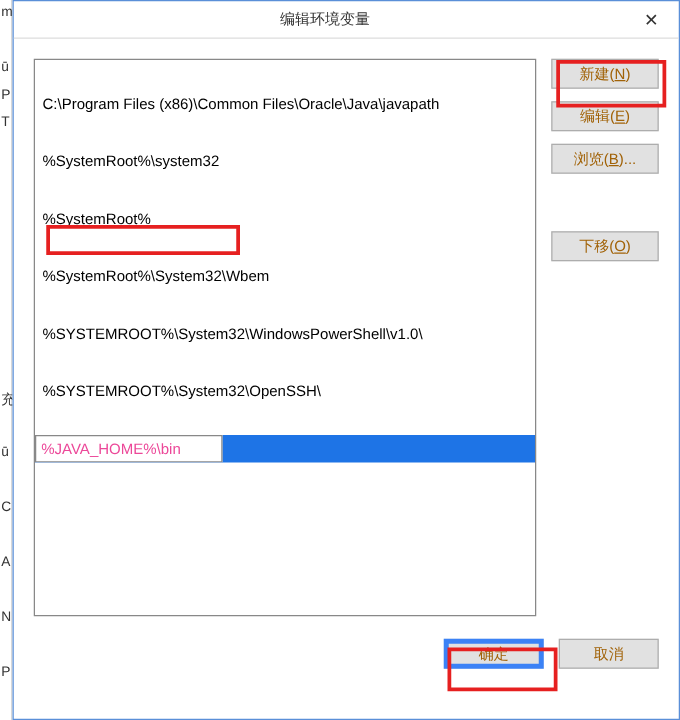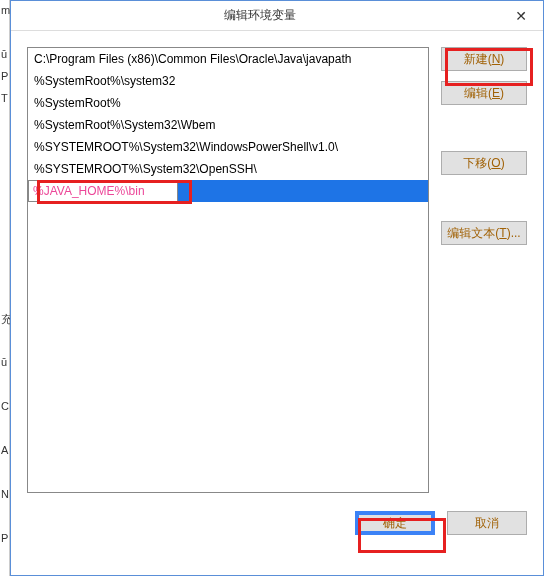--- a/index.html
+++ b/index.html
@@ -68,20 +68,21 @@
       overflow: hidden;
       position: relative;
     }
     .list-item {
       height: 22px;
       line-height: 22px;
       padding: 0 6px;
       white-space: nowrap;
       overflow: hidden;
       color: #000;
+      margin-top: 24px;
     }
     .list-item.editing {
       background: #1e74e6;
       padding: 0;
       position: relative;
     }
     .edit-highlight {
       border: 3px solid #e62020;
       position: absolute;
       pointer-events: none;
@@ -176,24 +177,24 @@
         <div class="list-item">%SystemRoot%\system32</div>
         <div class="list-item">%SystemRoot%</div>
         <div class="list-item">%SystemRoot%\System32\Wbem</div>
         <div class="list-item">%SYSTEMROOT%\System32\WindowsPowerShell\v1.0\</div>
         <div class="list-item">%SYSTEMROOT%\System32\OpenSSH\</div>
         <div class="list-item editing"><input class="edit-input" value="%JAVA_HOME%\bin" style=""></div>
       </div>
     <div class="sidebtns">
       <button class="win-btn" id="btn-new">新建(<span class="u">N</span>)</button>
       <button class="win-btn" id="btn-edit">编辑(<span class="u">E</span>)</button>
+      <button class="win-btn" id="btn-browse">浏览(<span class="u">B</span>)...</button>
       <div class="spacer"></div>
       <button class="win-btn" id="btn-down">下移(<span class="u">O</span>)</button>
       <div class="spacer"></div>
-      <button class="win-btn" id="btn-edittext">编辑文本(<span class="u">T</span>)...</button>
     </div>
   </div>
 
   <div class="footer">
     <button class="win-btn default">确定</button>
     <button class="win-btn">取消</button>
   </div>
 
   <div class="edit-highlight inp"></div>
   <div class="edit-highlight b1"></div>

